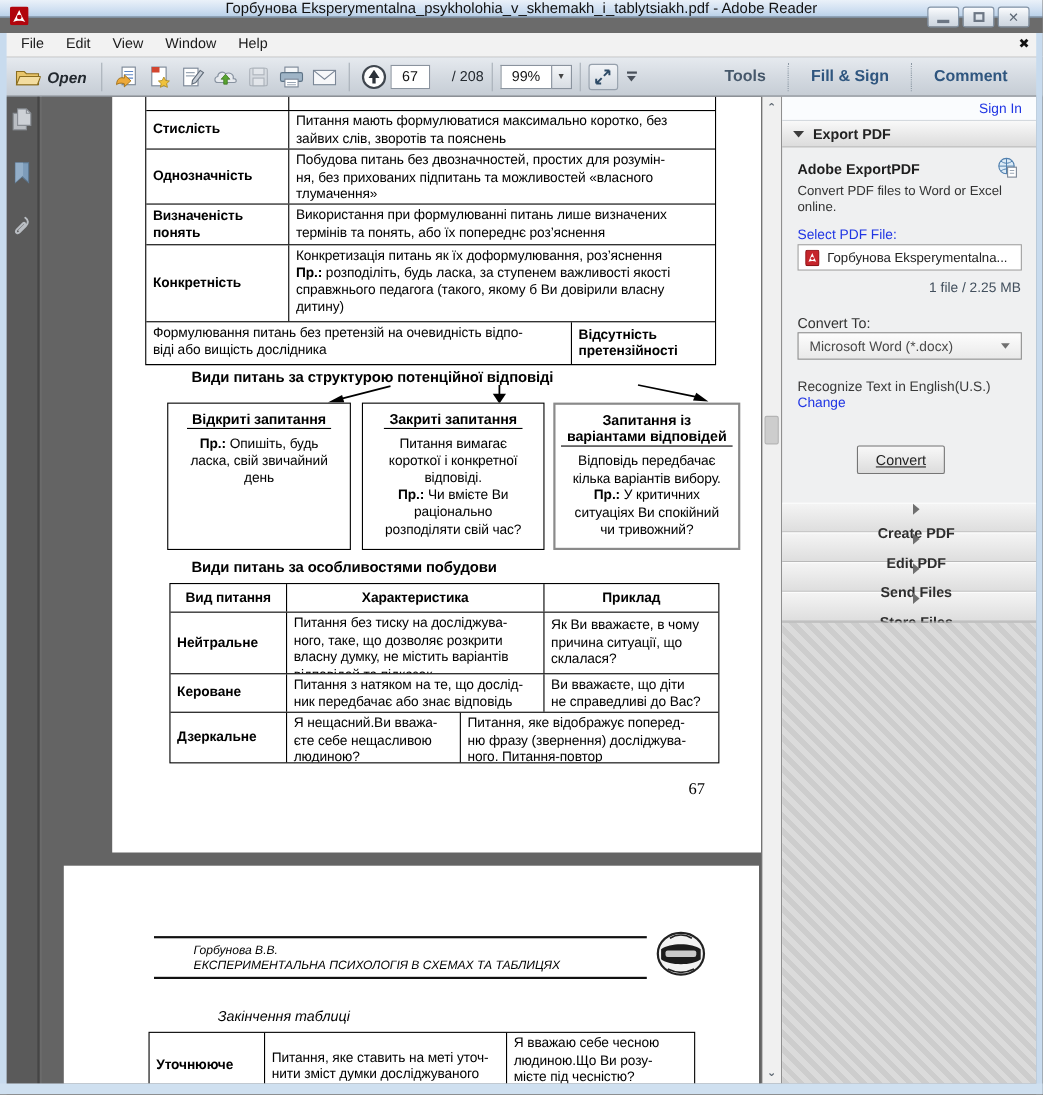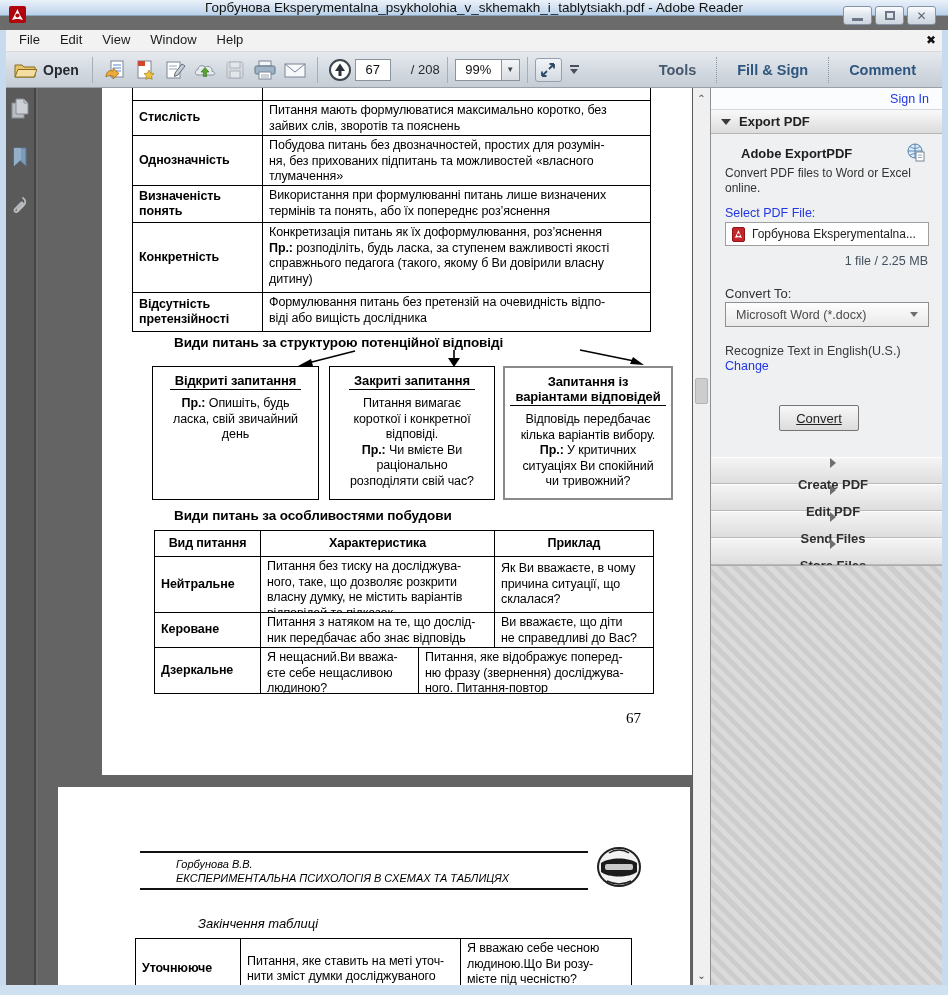--- a/index.html
+++ b/index.html
@@ -27,21 +27,21 @@
     border-bottom:1px solid #d9d9d9; display:flex; align-items:flex-start; padding-left:10px; gap:2px; }
   .menu-item { font-size:13px; color:#1a1a1a; padding:2px 9px; }
   .menubar-close { position:absolute; right:12px; top:3px; font-size:12px; font-weight:bold; color:#111; }
 
   
   .toolbar { position:absolute; left:0; top:52px; width:948px; height:36px;
     background:linear-gradient(#e6eaef,#d3d9e0 55%,#c6cdd5); border-bottom:1px solid #98a0aa;
     display:flex; align-items:center; padding:0 8px; }
   .tb-sep { width:1px; height:26px; background:#a7aeb7; margin:0 7px; }
   .tb-dotsep { width:1px; height:26px; border-left:1px dotted #8b97a3; margin:0 10px; }
-  .tb-btn { display:flex; align-items:center; gap:6px; padding:3px 6px; border-radius:3px; }
+  .tb-btn { display:flex; align-items:center; gap:6px; padding:3px 6px; border-radius:3px;font-style:italic; }
   .open-label { font-size:14px; font-weight:bold; color:#23292f; }
   .tb-ic { width:24px; height:24px; display:flex; align-items:center; justify-content:center; margin:0 3px; }
   .page-box, .zoom-box { background:#fff; border:1px solid #8a939e; height:22px; display:flex;
     align-items:center; justify-content:center; font-size:13px; color:#111; }
   .page-box { width:36px; }
   .zoom-box { width:46px; border-right:none; }
   .page-total { font-size:13px; color:#23292f; margin-left:20px; }
   .zoom-drop { width:19px; height:22px; border:1px solid #8a939e;
     background:linear-gradient(#f5f7f9,#d8dde3); display:flex; align-items:center; justify-content:center;
     font-size:8px; color:#444; }
@@ -114,21 +114,21 @@
     border-bottom:1px solid #d4d9de; display:flex; justify-content:flex-end; align-items:center; padding-right:14px; }
   .link { color:#2136e4; font-size:12.5px; }
   .export-header { position:absolute; left:0; top:22px; width:232px; height:24px;
     background:linear-gradient(#f9f9f9,#dcdcdc); border-bottom:1px solid #b5b5b5;
     display:flex; align-items:center; padding-left:10px; gap:8px; }
   .tri-down { width:0; height:0; border-left:5px solid transparent; border-right:5px solid transparent;
     border-top:6px solid #3c3c3c; }
   .tri-right { width:0; height:0; border-top:5px solid transparent; border-bottom:5px solid transparent;
     border-left:6px solid #6f6f6f; }
   .panel-title { font-size:13px; font-weight:bold; color:#222; }
-  .brand { position:absolute; left:14px; top:58px; font-size:13px; font-weight:bold; color:#1d1d1d;margin-left:16px; }
+  .brand { position:absolute; left:14px; top:58px; font-size:13px; font-weight:bold; color:#1d1d1d; }
   .globe-ic { position:absolute; right:16px; top:54px; }
   .desc { position:absolute; left:14px; top:78px; font-size:12px; line-height:15px; color:#333; }
   .select-label { position:absolute; left:14px; top:118px; font-size:12.5px; }
   .filebox { position:absolute; left:14px; top:134px; width:204px; height:24px; background:#fff;
     border:1px solid #9f9f9f; display:flex; align-items:center; gap:7px; padding-left:6px; }
   .filebox span { font-size:12px; color:#222; white-space:nowrap; overflow:hidden; }
   .filemeta { position:absolute; right:14px; top:166px; font-size:12.5px; color:#43505e; }
   .convert-label { position:absolute; left:14px; top:198px; font-size:13px; color:#333; }
   .dropdown { position:absolute; left:14px; top:214px; width:204px; height:25px;
     background:linear-gradient(#fdfdfd,#e9e9e9); border:1px solid #8f8f8f; display:flex; align-items:center;
@@ -322,24 +322,24 @@
 термінів та понять, або їх попереднє роз’яснення</div>
         </div>
         <div class="trow" style="height:70px;">
           <div class="tcell tterm" style="width:130px;">Конкретність</div>
           <div class="tcell pre" style="flex:1;"><span>Конкретизація питань як їх доформулювання, роз’яснення
 </span><span class="b">Пр.:</span><span> розподіліть, будь ласка, за ступенем важливості якості
 справжнього педагога (такого, якому б Ви довірили власну
 дитину)</span></div>
         </div>
         <div class="trow" style="height:38px;">
+          <div class="tcell pre" style="flex:1;">Формулювання питань без претензій на очевидність відпо-
+віді або вищість дослідника</div>
           <div class="tcell tterm pre" style="width:130px;">Відсутність
 претензійності</div>
-          <div class="tcell pre" style="flex:1;">Формулювання питань без претензій на очевидність відпо-
-віді або вищість дослідника</div>
         </div>
       </div>
 
       <div class="h-doc" style="left:72px; top:247px;">Види питань за структурою потенційної відповіді</div>
       <svg style="position:absolute; left:0; top:260px;" width="632" height="20">
         <line x1="253" y1="3" x2="206" y2="15" stroke="#000" stroke-width="1.6"></line>
         <polygon points="196,18 209,11 211,18" fill="#000"></polygon>
         <line x1="352" y1="2" x2="352" y2="11" stroke="#000" stroke-width="1.6"></line>
         <polygon points="346,10 358,10 352,19" fill="#000"></polygon>
         <line x1="478" y1="2" x2="532" y2="13" stroke="#000" stroke-width="1.6"></line>

